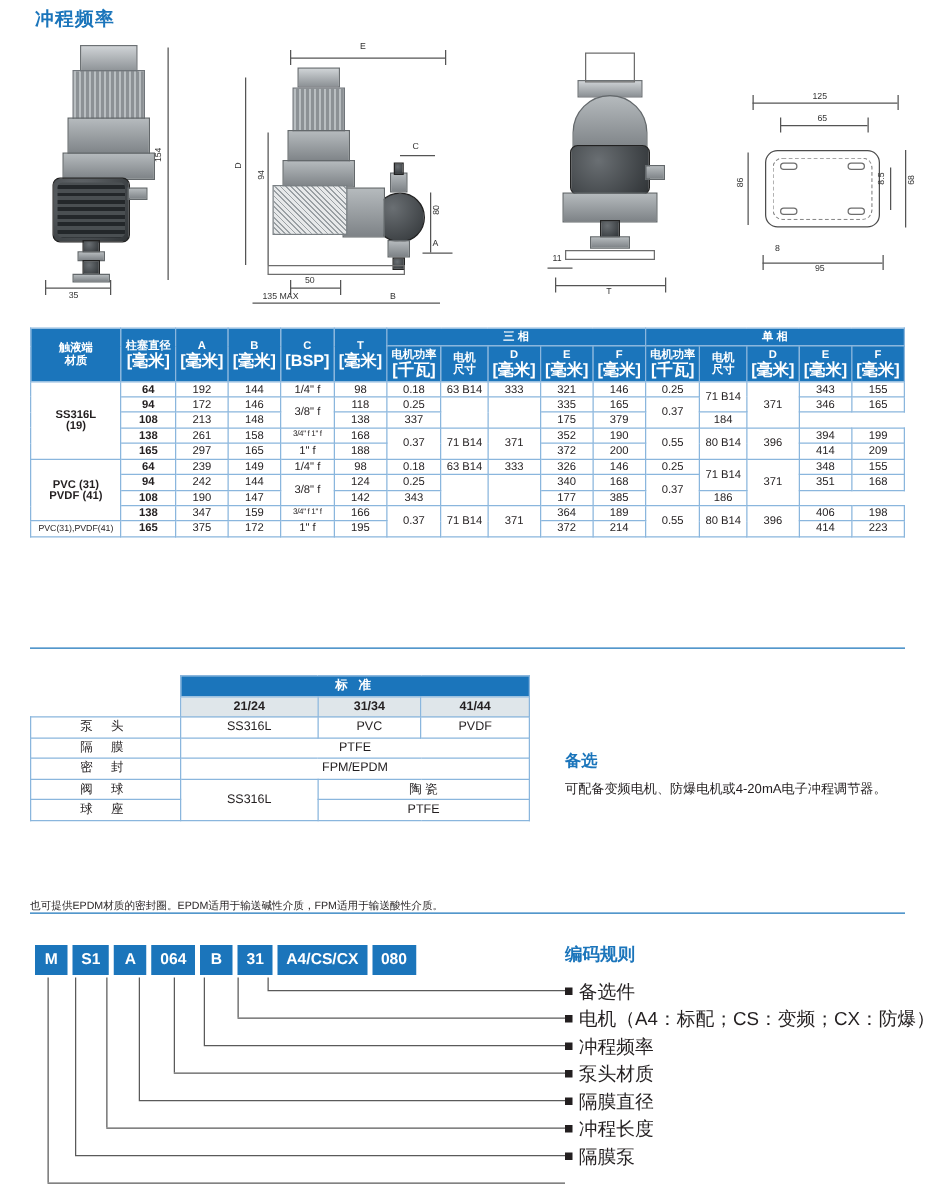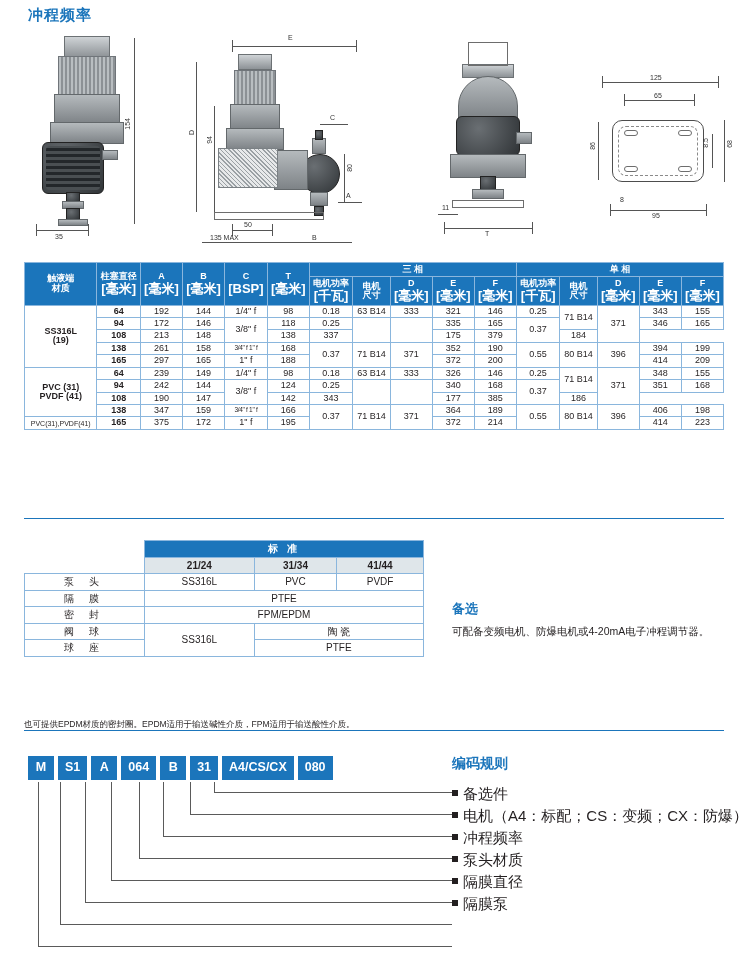--- a/index.html
+++ b/index.html
@@ -634,15 +634,19 @@
   <div>
       <span class="sq"></span>
       <span>泵头材质</span>
     </div>
   <div>
       <span class="sq"></span>
       <span>隔膜直径</span>
     </div>
   <div>
       <span class="sq"></span>
+      <span>冲程长度</span>
+    </div>
+  <div>
+      <span class="sq"></span>
       <span>隔膜泵</span>
     </div>
 </div>
 
 </body></html>

